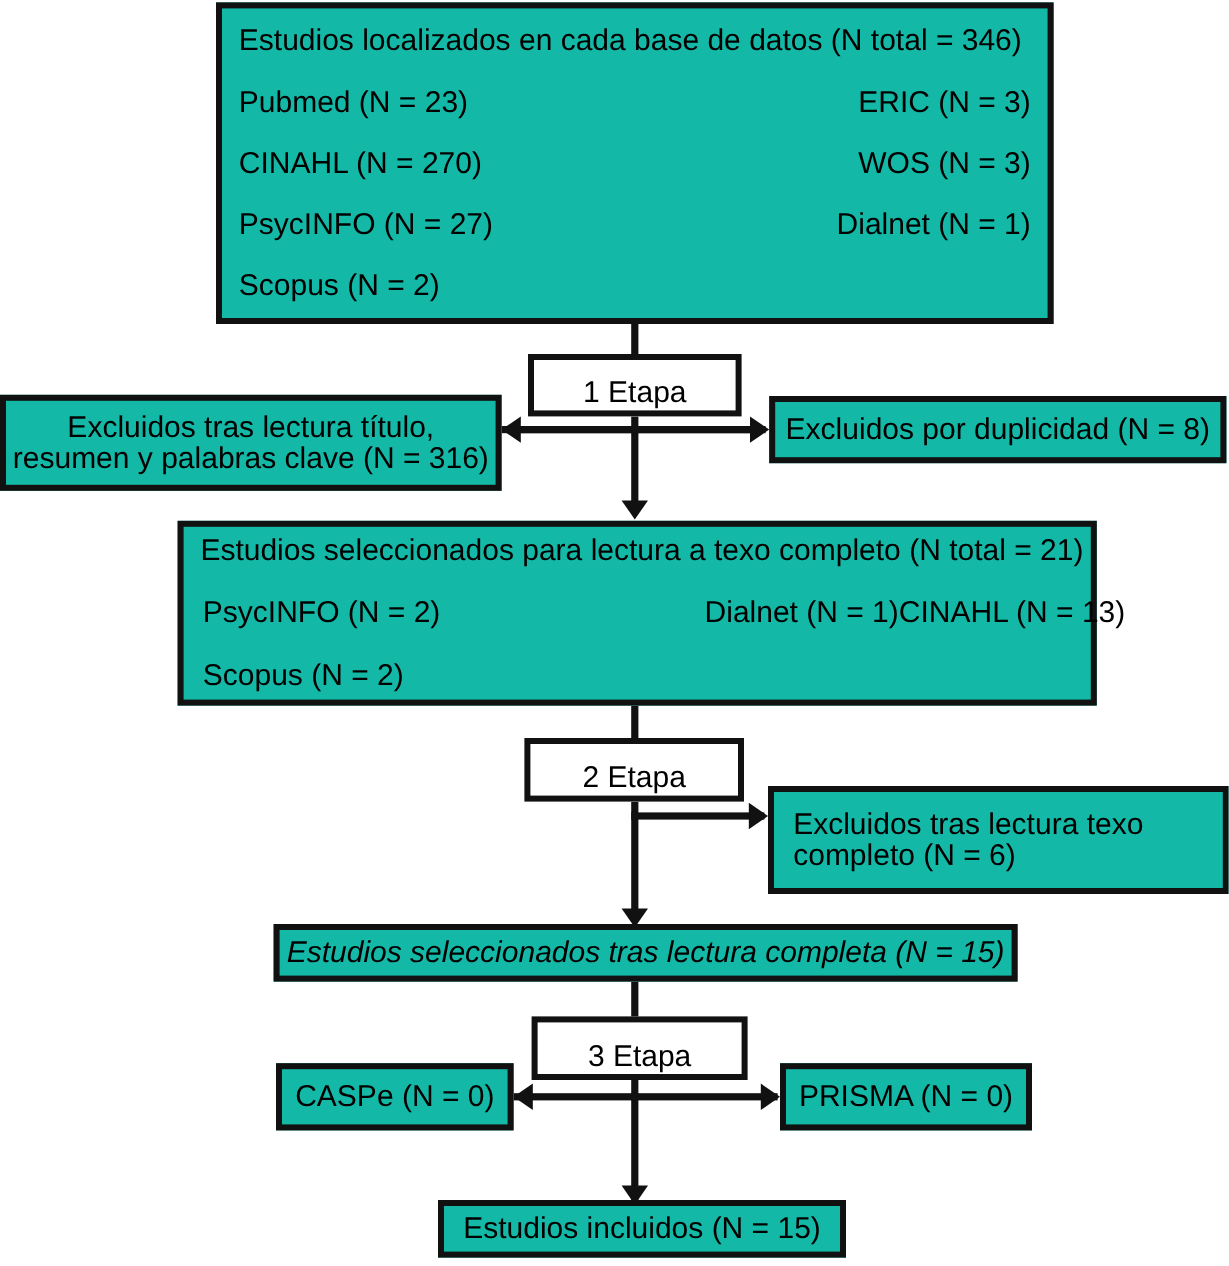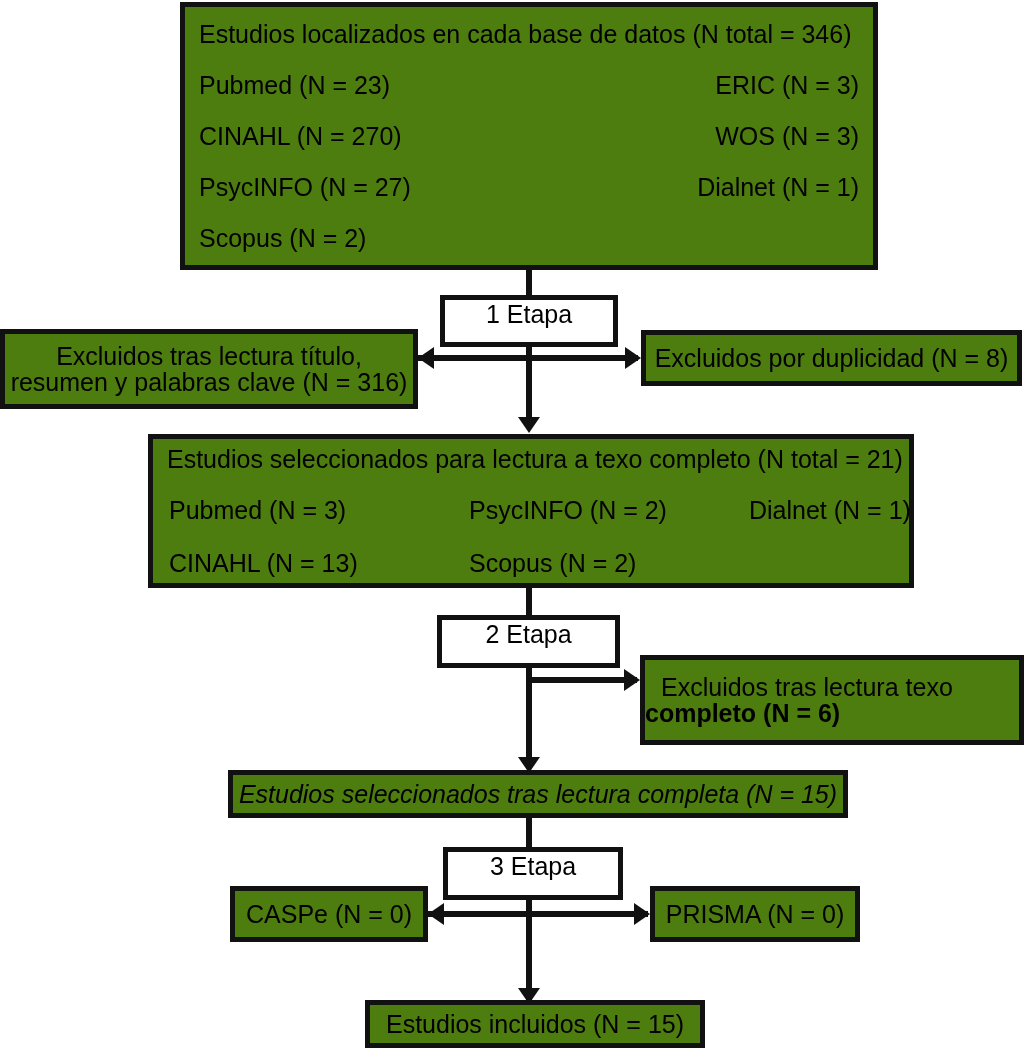--- a/index.html
+++ b/index.html
@@ -14,21 +14,21 @@
   #flow {
     position: relative;
     width: 1024px;
     height: 1055px;
     background: #ffffff;
     overflow: hidden;
   }
   .box {
     position: absolute;
     box-sizing: border-box;
-    background: #4d7c0f;
+    background: #14b8a6;
     border: 5px solid #111111;
     display: flex;
     flex-direction: column;
     justify-content: center;
     z-index: 5;
   }
   .box.center {
     align-items: center;
     text-align: center;
     justify-content: center;
@@ -37,21 +37,21 @@
     font-size: 25px;
     line-height: 1.05;
     white-space: nowrap;
   }
   .etapa {
     position: absolute;
     box-sizing: border-box;
     background: #ffffff;
     border: 5px solid #111111;
     display: flex;
-    align-items: flex-start;
+    align-items: flex-end;
     justify-content: center;
     font-size: 25px;
     z-index: 6;
   }
   
   .dbgrid {
     display: grid;
     grid-template-columns: 1fr 1fr;
     row-gap: 22px;
     width: 100%;
@@ -149,21 +149,20 @@
     <div class="line">resumen y palabras clave (N = 316)</div>
   </div>
 
   <div class="box center" style="left:641px; top:330px; width:381px; height:56px;">
     <div class="line">Excluidos por duplicidad (N = 8)</div>
   </div>
 
   <div class="box" style="left:148px; top:434px; width:766px; height:154px;">
     <div class="hdr">Estudios seleccionados para lectura a texo completo (N total = 21)</div>
     <div class="trigrid">
-      <span>Pubmed (N = 3)</span>
       <span>PsycINFO (N = 2)</span>
       <span class="rt">Dialnet (N = 1)</span>
       <span>CINAHL (N = 13)</span>
       <span>Scopus (N = 2)</span>
       <span class="rt"></span>
     </div>
   </div>
 
   <div class="vline" style="left:526px; top:588px; height:30px;"></div>
 
@@ -172,21 +171,21 @@
   </div>
 
   <div class="vline" style="left:526px; top:668px; height:100px;"></div>
   <div class="arrow-down" style="left:518px; top:757px;"></div>
 
   <div class="hline" style="left:526px; top:677px; width:111px;"></div>
   <div class="arrow-right" style="left:624px; top:669px;"></div>
 
   <div class="box" style="left:640px; top:655px; width:384px; height:90px;">
     <div class="line" style="padding-left:16px;">Excluidos tras lectura texo</div>
-    <div class="line" style="font-weight:bold;">completo (N = 6)</div>
+    <div class="line" style="padding-left:16px;">completo (N = 6)</div>
   </div>
 
   <div class="box center" style="left:228px; top:770px; width:620px; height:48px;font-style:italic;">
     <div class="line">Estudios seleccionados tras lectura completa (N = 15)</div>
   </div>
 
   <div class="vline" style="left:526px; top:818px; height:32px;"></div>
 
   <div class="etapa" style="left:443px; top:847px; width:180px; height:53px;">
     <span>3 Etapa</span>

